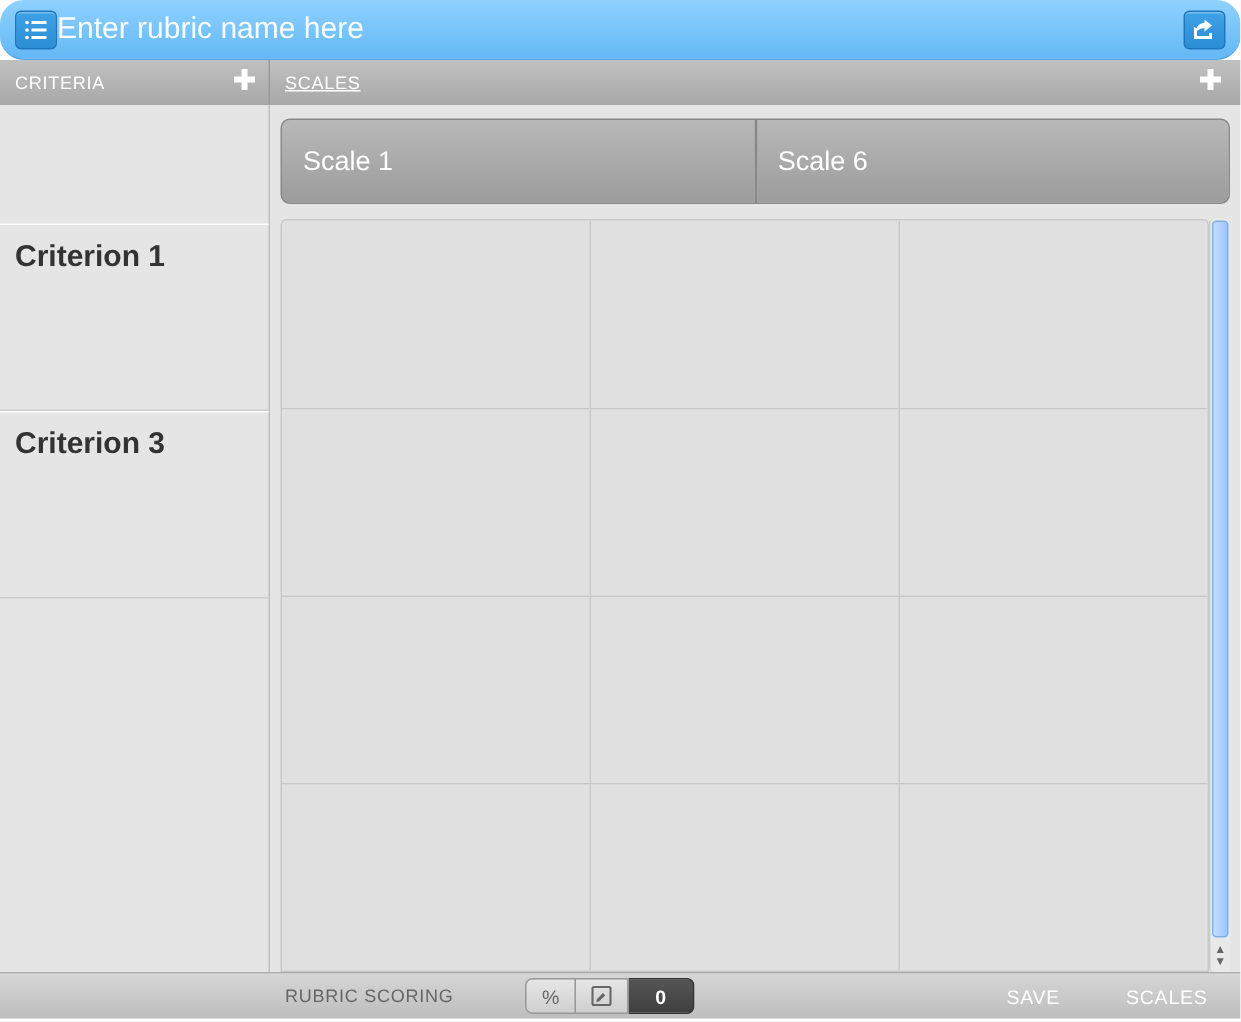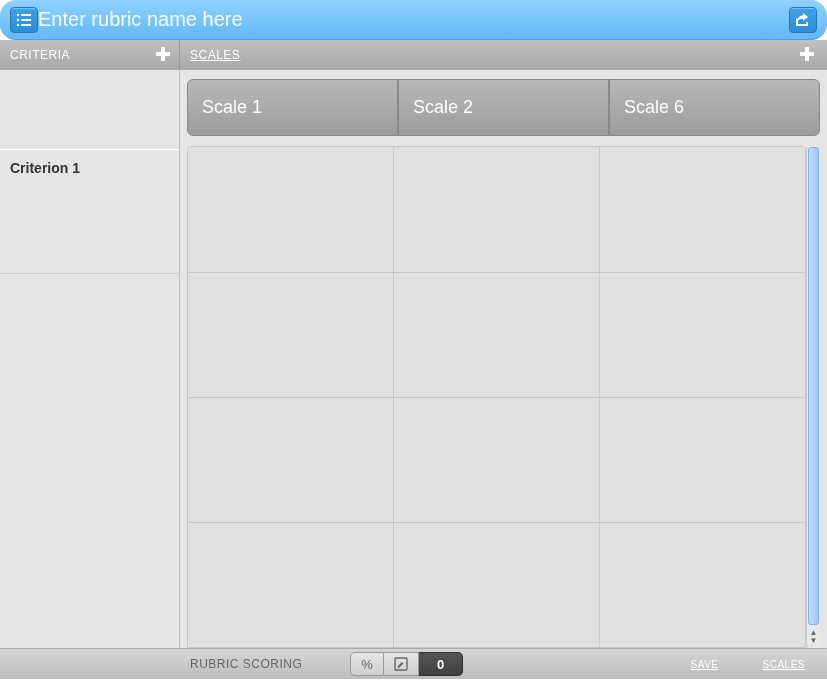--- a/index.html
+++ b/index.html
@@ -65,21 +65,21 @@
     .sidebar {
       width: 180px;
       display: flex;
       flex-direction: column;
       border-right: 1px solid #bfbfbf;
     }
     .sidebar-spacer { height: 79px; }
     .criterion-cell {
       height: 125px;
       padding: 10px;
-      font-size: 14px;
+      font-size: 20px;
       font-weight: bold;
       color: #333;
       border-bottom: 1px solid #cfcfcf;
       border-top: 1px solid #fff;
       cursor: pointer;
     }
 
     .main {
       flex: 1;
       display: flex;
@@ -186,25 +186,24 @@
       color: #fff;
       border-color: #333;
       border-radius: 0 5px 5px 0;
       border-left: none;
       padding: 0 18px;
       font-weight: bold;
     }
     .ftr-spacer { flex: 1; }
     .ftr-btn {
       color: #fff;
-      font-size: 10px;
+      font-size: 13px;
       letter-spacing: 0.5px;
       cursor: pointer;
       padding: 0 22px;
-      text-decoration: underline;
     }
   </style>
 </head>
 <body>
 
 <div class="topbar">
   <div class="icon-btn">
     <svg width="16" height="14" viewBox="0 0 16 14" fill="none" stroke="#fff" stroke-width="2">
       <circle cx="2" cy="2" r="1.2" fill="#fff" stroke="none"></circle>
         <line x1="5" y1="2" x2="15" y2="2"></line>
@@ -241,29 +240,27 @@
           <rect x="1" y="6" width="14" height="4"></rect>
         </svg>
     </span>
   </div>
 </div>
 
 <div class="body">
   <div class="sidebar">
     <div class="sidebar-spacer"></div>
     <div class="criterion-cell"><span>Criterion 1</span></div>
+    <div class="criterion-cell"><span>Criterion 3</span></div>
   </div>
 
   <div class="main">
     <div class="scales-row">
       <div class="scale-hdr">
           <span>Scale 1</span>
-        </div>
-      <div class="scale-hdr">
-          <span>Scale 2</span>
         </div>
       <div class="scale-hdr">
           <span>Scale 6</span>
         </div>
     </div>
 
     <div class="grid-scroll">
       <div class="grid">
         <div class="grid-row">
           <div class="grid-cell"></div>

